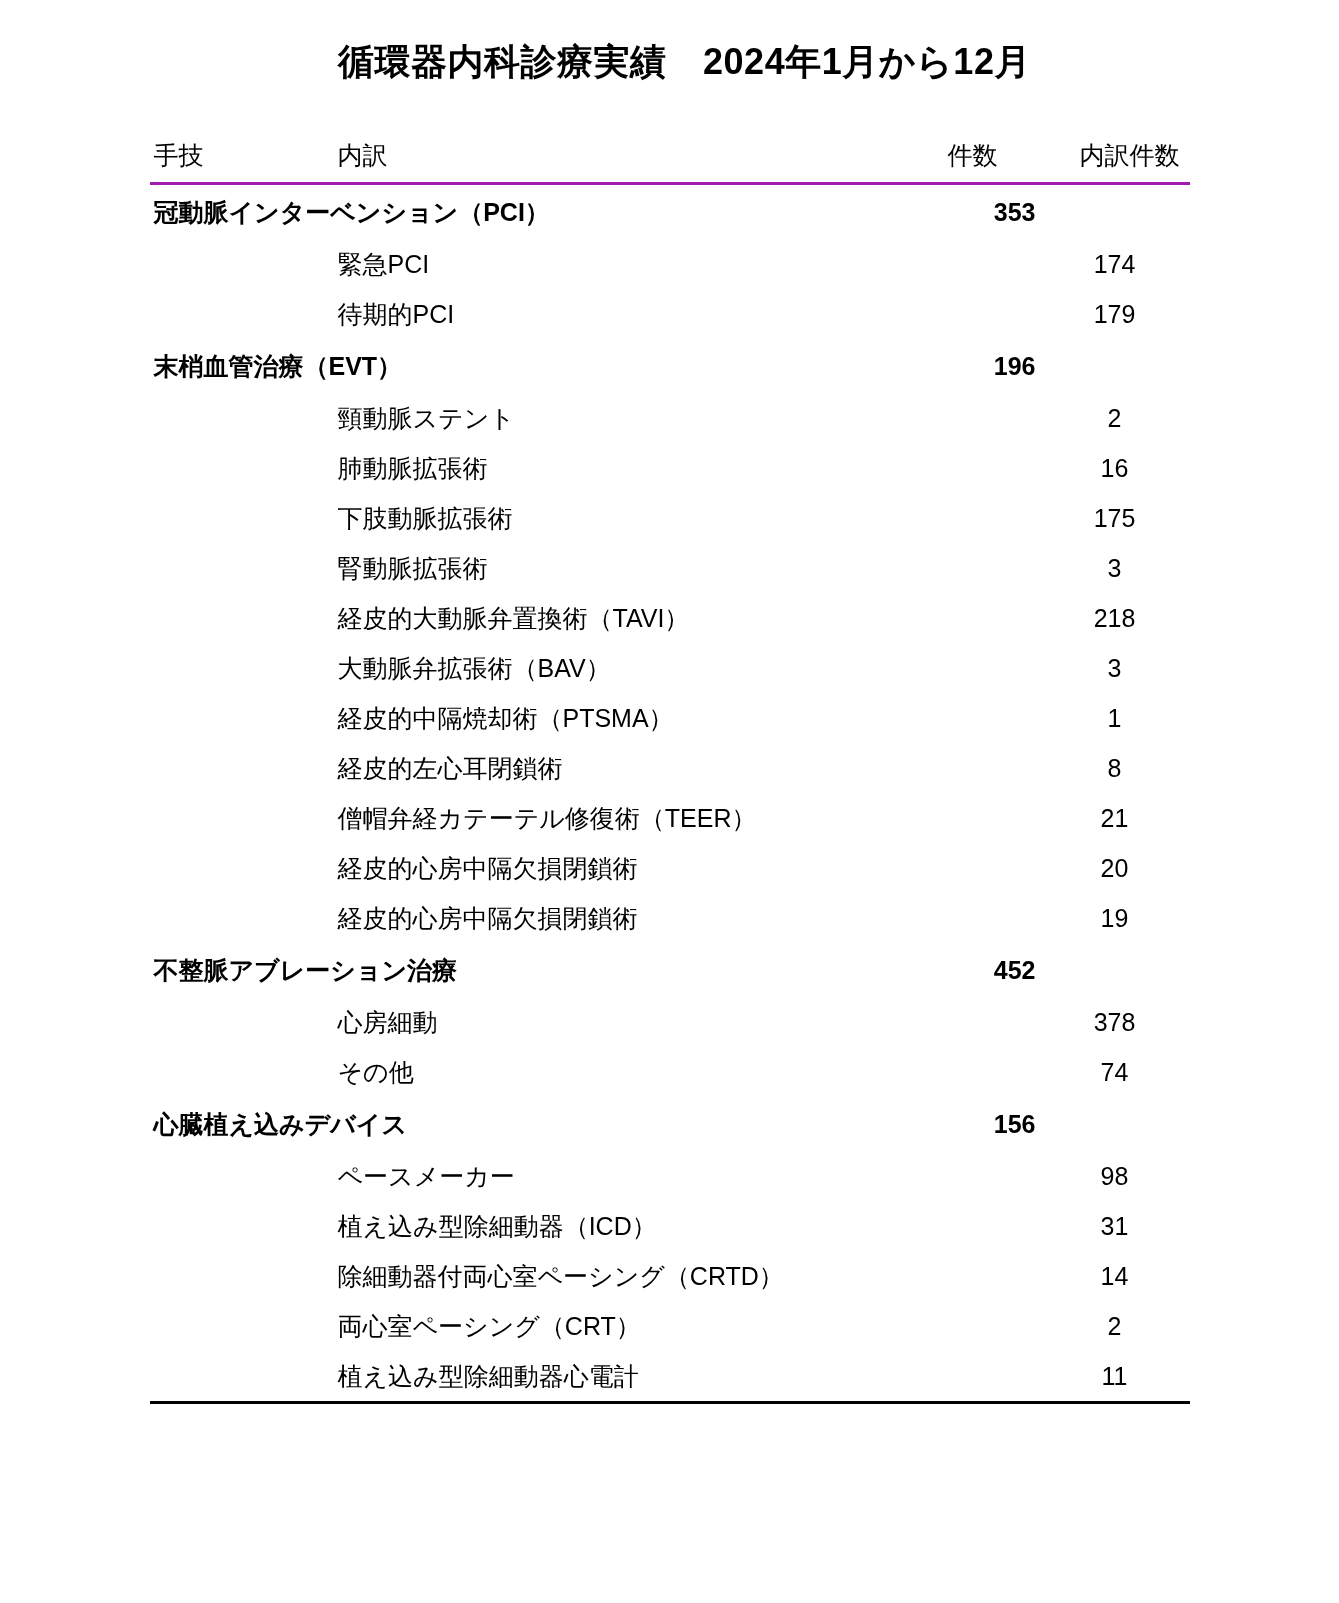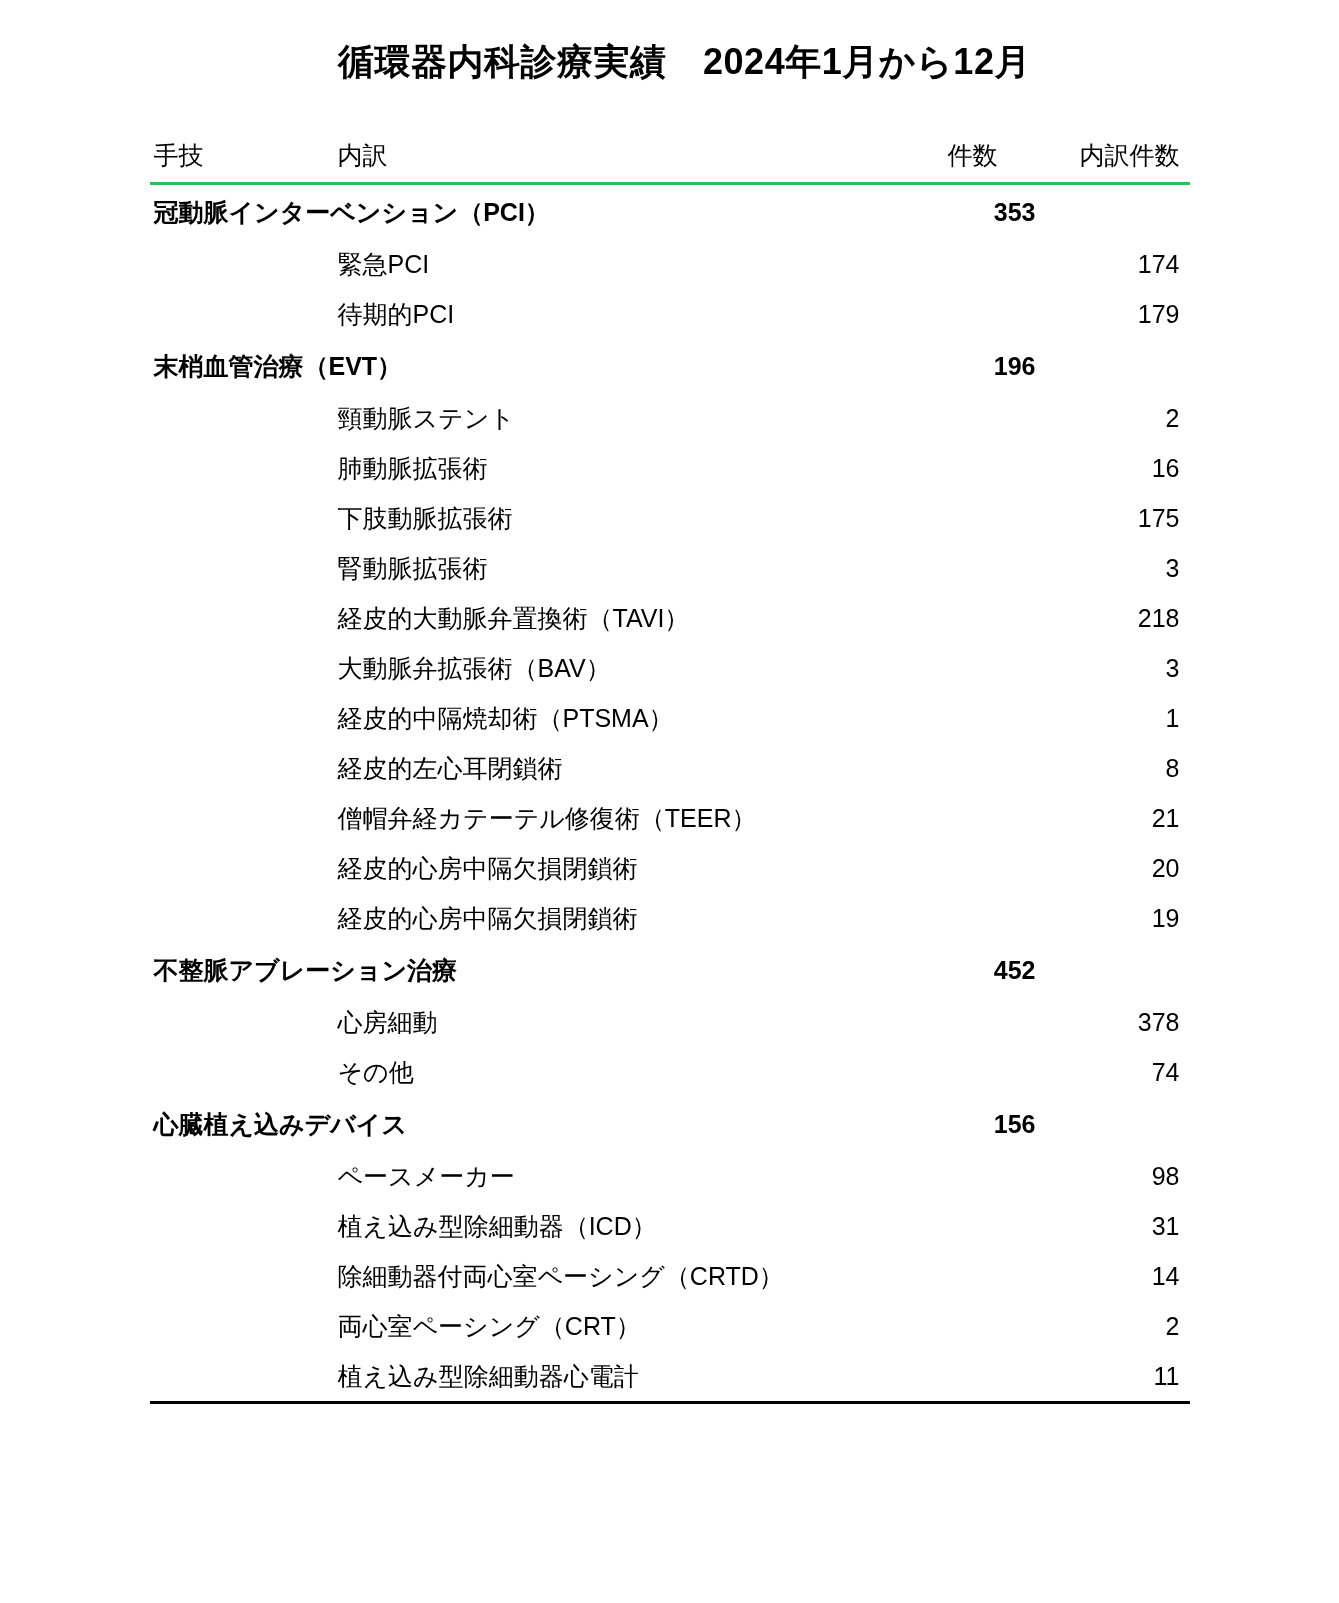--- a/index.html
+++ b/index.html
@@ -48,21 +48,21 @@
     font-size: 25px;
     padding: 0 0 10px 0;
     vertical-align: bottom;
   }
   thead th.h-proc   { text-align: left; padding-left: 4px; }
   thead th.h-detail { text-align: left; padding-left: 28px; }
   thead th.h-count  { text-align: center; padding-right: 14px; }
   thead th.h-sub    { text-align: right; padding-right: 10px; }
 
   thead tr.head-row th {
-    border-bottom: 3px solid #22c55e;
+    border-bottom: 3px solid #a21caf;
   }
 
   tbody td {
     font-size: 25px;
     padding: 0;
     vertical-align: middle;
   }
   tr.group-row td {
     font-weight: bold;
     height: 54px;
@@ -77,21 +77,21 @@
   }
   tr.item-row td {
     height: 50px;
     font-weight: normal;
   }
   tr.item-row td.i-name {
     padding-left: 28px;
     white-space: nowrap;
   }
   tr.item-row td.i-sub {
-    text-align: right;
+    text-align: center;
     padding-right: 10px;
   }
   tr.last-rule td {
     border-bottom: 3px solid #000;
   }
   .empty { }
 </style>
 </head>
 <body>
 

